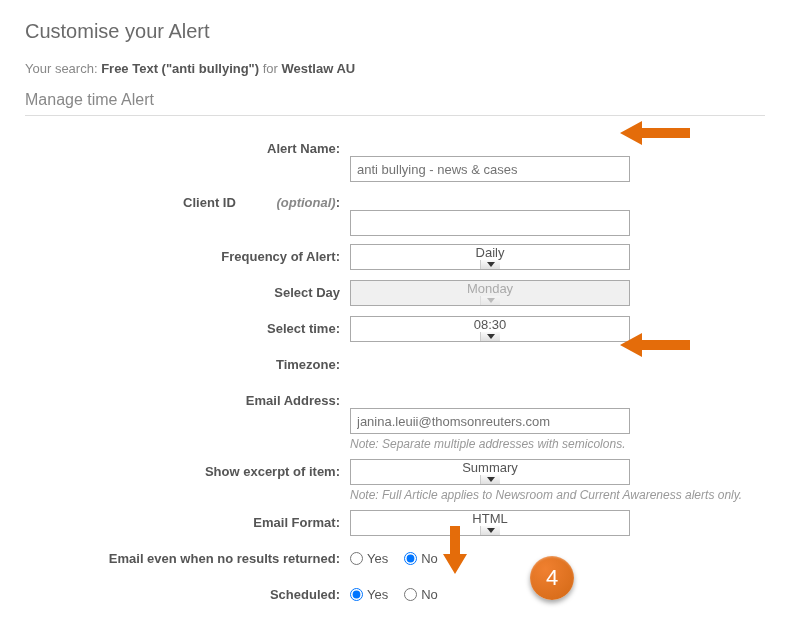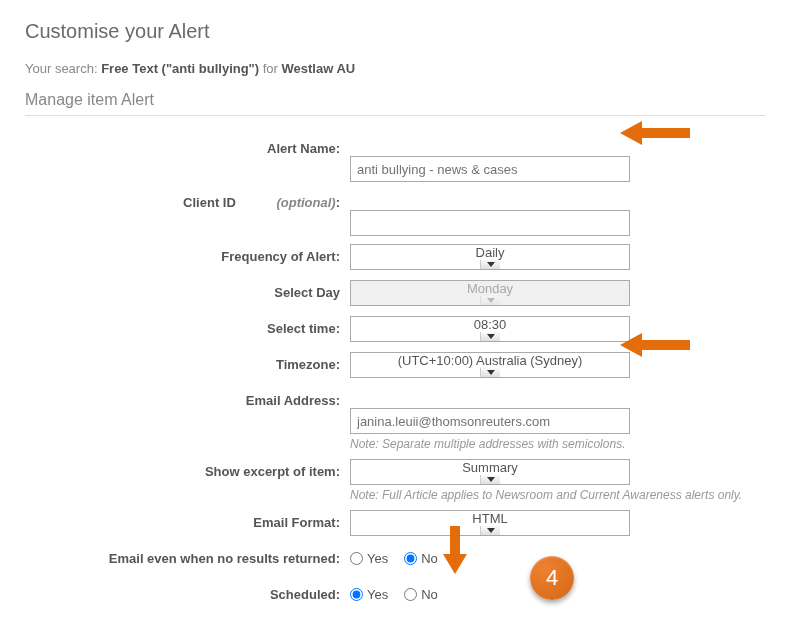--- a/index.html
+++ b/index.html
@@ -198,21 +198,21 @@
   </style>
 </head>
 <body>
 
 <h1 class="page-title">Customise your Alert</h1>
 
 <div class="search-line">
   <span>Your search: </span><span class="bold">Free Text ("anti bullying")</span><span> for </span><span class="bold">Westlaw AU</span>
 </div>
 
-<h2 class="section-title">Manage item Alert</h2>
+<h2 class="section-title">Manage time Alert</h2>
 
 <div class="form-row">
   <div class="form-label">Alert Name:</div>
   <div class="form-control-cell">
     <input type="text" value="anti bullying - news &amp; cases" style="">
   </div>
 </div>
 
 <div class="form-row">
   <div class="form-label">
@@ -260,30 +260,20 @@
         <svg viewBox="0 0 8 5">
             <path d="M0 0 L8 0 L4 5 Z" fill="#333"></path>
           </svg>
       </div>
     </div>
   </div>
 </div>
 
 <div class="form-row">
   <div class="form-label">Timezone:</div>
-  <div class="form-control-cell">
-    <div class="select-wrap">
-      <div class="select-value">(UTC+10:00) Australia (Sydney)</div>
-      <div class="select-arrow">
-        <svg viewBox="0 0 8 5">
-            <path d="M0 0 L8 0 L4 5 Z" fill="#333"></path>
-          </svg>
-      </div>
-    </div>
-  </div>
 </div>
 
 <div class="form-row">
   <div class="form-label">Email Address:</div>
   <div class="form-control-cell">
     <input type="text" value="janina.leuii@thomsonreuters.com" style="">
     <div class="note">Note: Separate multiple addresses with semicolons.</div>
   </div>
 </div>
 

